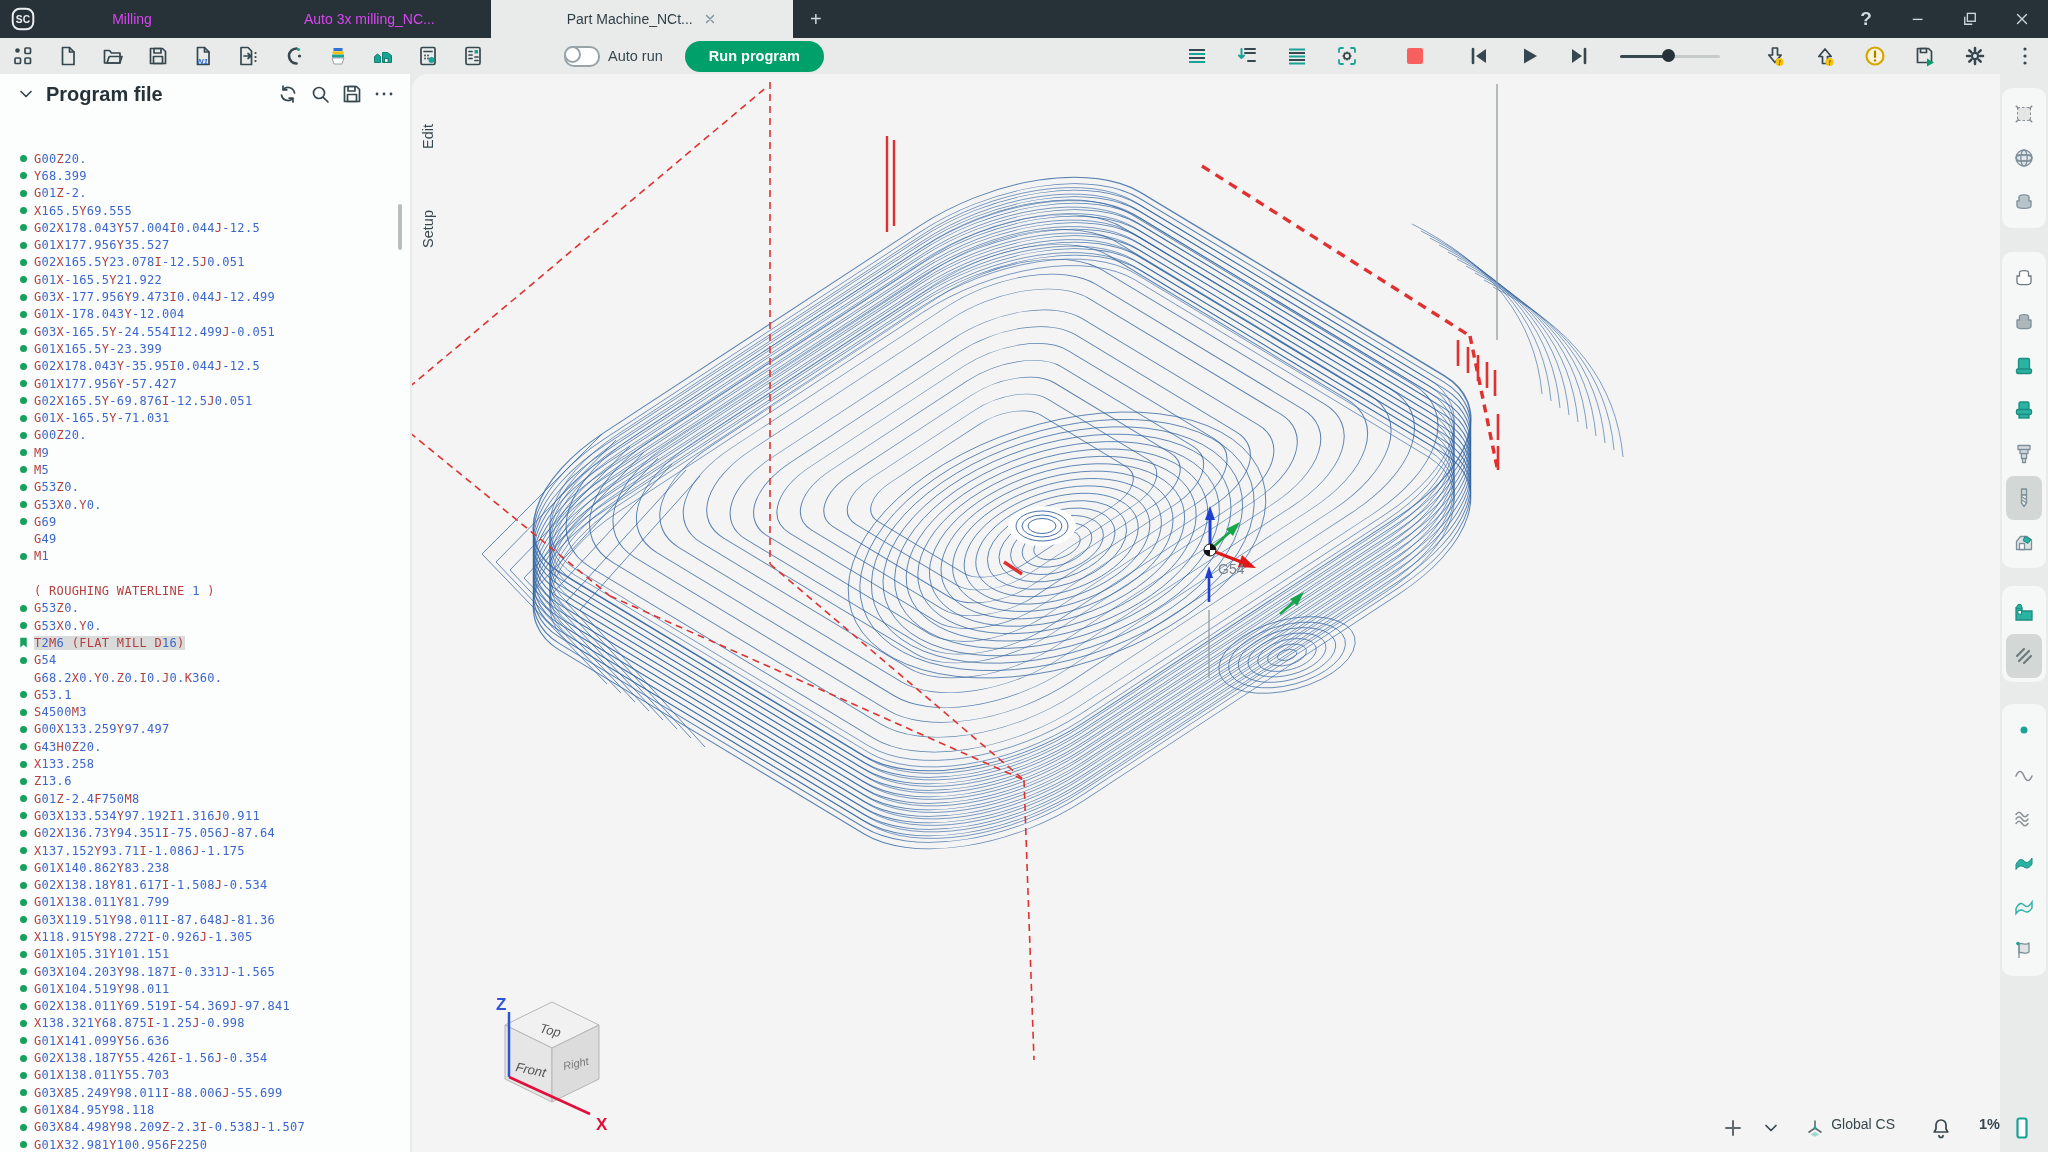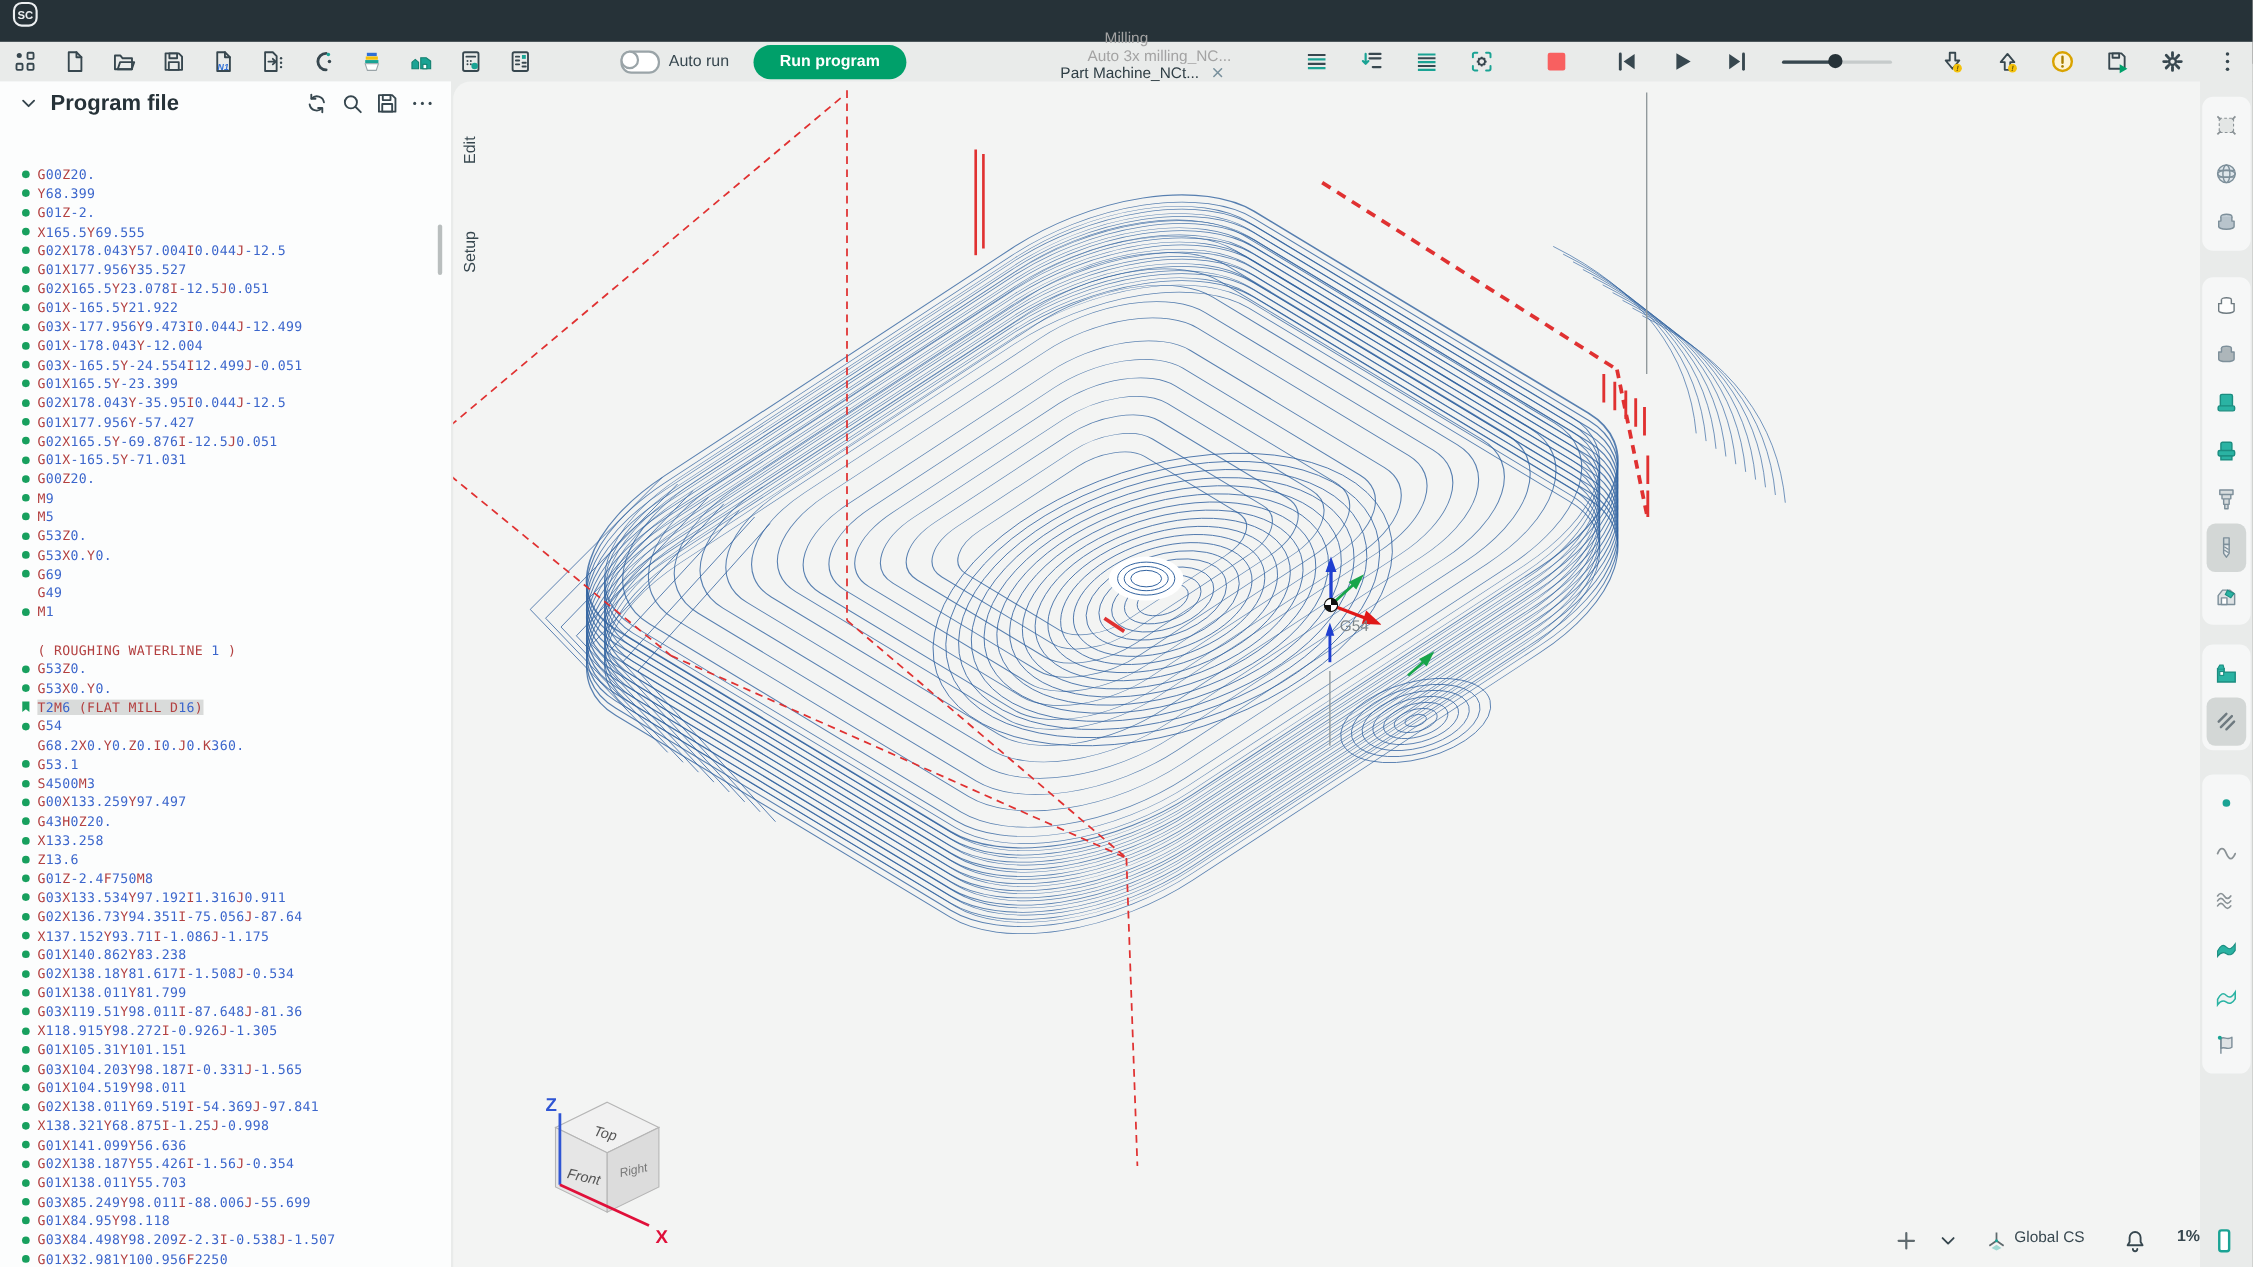--- a/index.html
+++ b/index.html
@@ -1,21 +1,21 @@
 <!DOCTYPE html>
 <html><head>
 <meta charset="utf-8">
 <style>
   html,body{margin:0;padding:0;background:#555;}
   #app{position:relative;width:2048px;height:1152px;background:#e9ebea;font-family:"Liberation Sans",sans-serif;overflow:hidden;}
 
   
-  #titlebar{position:absolute;left:0;top:0;width:2048px;height:38px;background:#263238;display:flex;align-items:stretch;flex-direction:column;}
+  #titlebar{position:absolute;left:0;top:0;width:2048px;height:38px;background:#263238;display:flex;align-items:stretch;}
   .logo{width:46px;display:flex;align-items:center;justify-content:center;}
-  .apptab{display:flex;align-items:center;justify-content:center;gap:10px;color:#a3a3a3;font-size:14px;padding:0 26px;min-width:120px;cursor:pointer;}
+  .apptab{display:flex;align-items:center;justify-content:center;gap:10px;color:#d946ef;font-size:14px;padding:0 26px;min-width:120px;cursor:pointer;}
   .apptab.active{background:#e9ebea;color:#2f3e45;min-width:250px;border-radius:0;}
   .tab-close{display:flex;align-items:center;}
   .newtab{width:46px;display:flex;align-items:center;justify-content:center;color:#cfd8dc;font-size:20px;cursor:pointer;}
   #titlebar .spacer{flex:1;}
   .winbtn{width:52px;display:flex;align-items:center;justify-content:center;color:#cfd8dc;font-size:17px;cursor:pointer;}
 
   
   #toolbar{position:absolute;left:0;top:38px;width:2048px;height:36px;display:flex;align-items:center;padding:0 10px;box-sizing:border-box;}
   .ic{display:inline-flex;width:26px;height:26px;align-items:center;justify-content:center;flex:0 0 auto;cursor:pointer;}
   .ic svg{width:24px;height:24px;}

